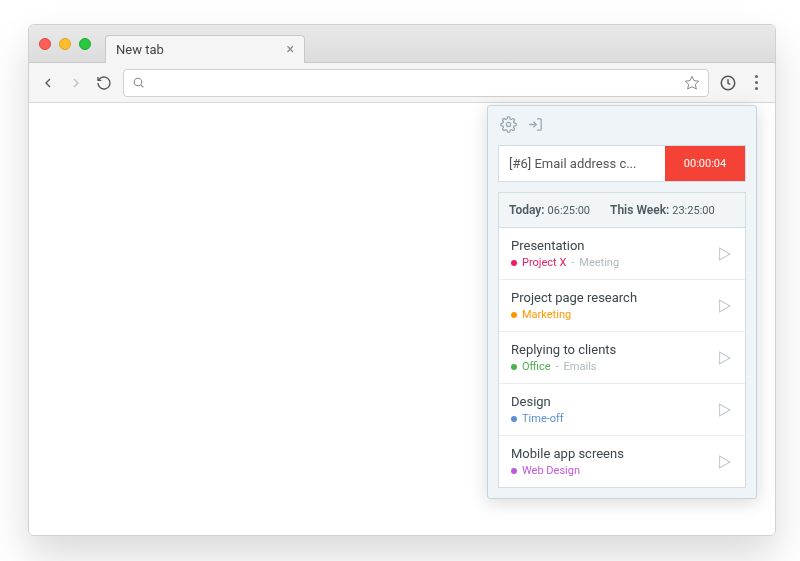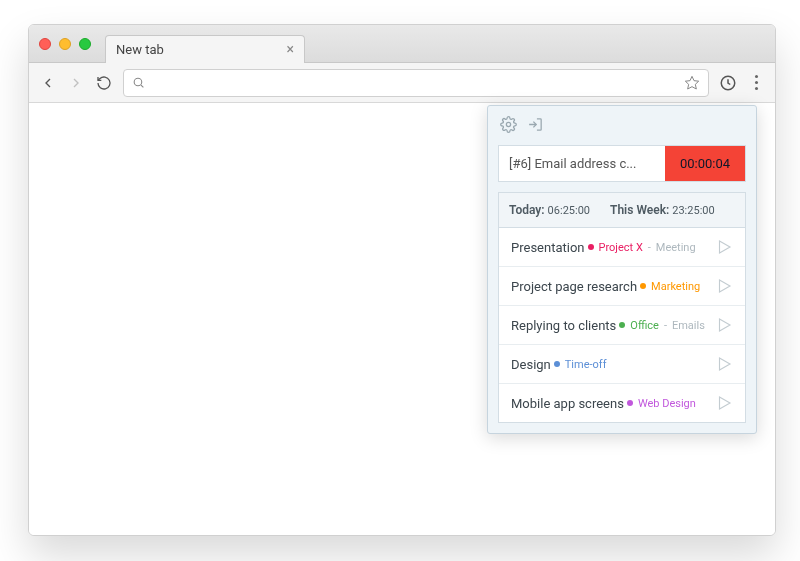--- a/index.html
+++ b/index.html
@@ -107,22 +107,22 @@
     flex:1;
     font-size:13px;
     color:#555;
     padding: 10px 10px;
     white-space:nowrap;
     overflow:hidden;
   }
   .timer-btn {
     width: 80px;
     background:#f44336;
-    color:#0f172a;
-    font-size:13px;
+    color:#ffffff;
+    font-size:11px;
     display:flex;
     align-items:center;
     justify-content:center;
   }
   .summary {
     margin: 0 10px;
     background:#f1f5f8;
     border:1px solid #d3dde4;
     border-bottom:none;
     padding: 10px 10px;
@@ -139,21 +139,21 @@
     border:1px solid #d3dde4;
   }
   .entry {
     display:flex;
     align-items:center;
     justify-content:space-between;
     padding: 10px 12px;
     border-bottom:1px solid #e8edf0;
   }
   .entry:last-child { border-bottom:none;}
-  .entry-left { display:flex; gap:3px;}
+  .entry-left { display:flex; flex-direction:column; gap:3px;}
   .entry-title { font-size:13px; color:#3c464d;}
   .entry-meta { font-size:11px; display:flex; align-items:center; gap:5px;}
   .dot { width:6px; height:6px; border-radius:50%; display:inline-block;}
   .proj { }
   .tag { color:#aeb8be;}
   .play { width:18px; height:18px; color:#c3ccd1;}
 </style>
 </head>
 <body>
 

